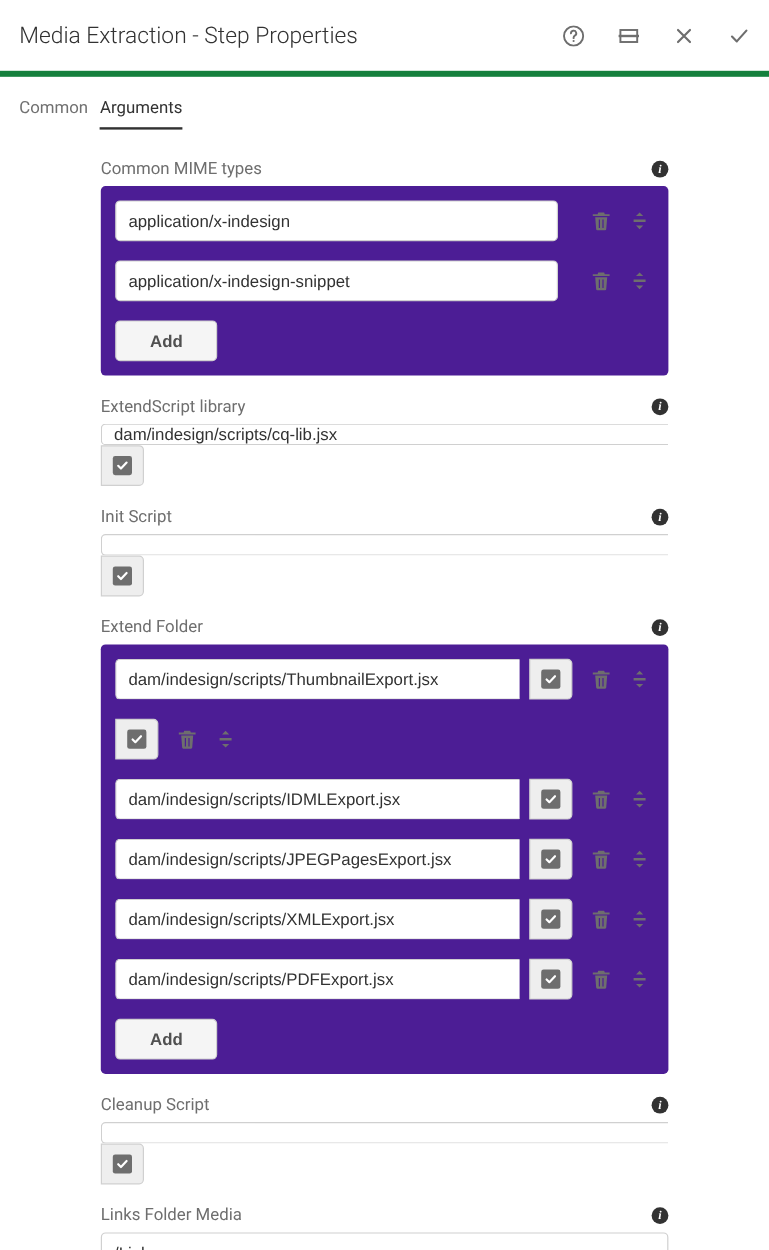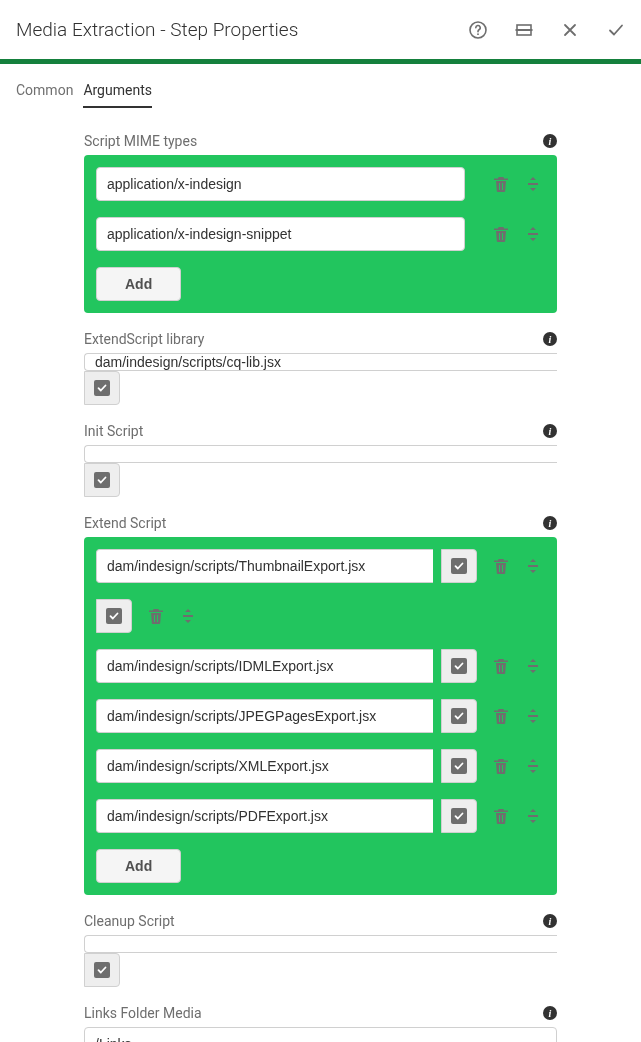--- a/index.html
+++ b/index.html
@@ -84,21 +84,21 @@
   display: flex;
   align-items: center;
   justify-content: center;
   font-size: 10px;
   font-weight: 700;
   font-style: italic;
   font-family: Georgia, serif;
   cursor: pointer;
 }
 .multi-box {
-  background: #22c55e;
+  background: #4c1d95;
   border-radius: 4px;
   padding: 12px;
 }
 .multi-row {
   display: flex;
   align-items: center;
   gap: 8px;
   margin-bottom: 16px;
 }
 .multi-row:last-of-type { margin-bottom: 0; }
@@ -223,21 +223,21 @@
 
 <div class="tabs">
   <div class="tab">Common</div>
   <div class="tab active">Arguments</div>
 </div>
 
 <div class="content">
 
   
   <div class="field-label-row">
-    <span class="field-label">Script MIME types</span>
+    <span class="field-label">Common MIME types</span>
     <span class="info-icon">i</span>
   </div>
   <div class="multi-box">
     <div class="multi-row">
       <input class="text-input" value="application/x-indesign" style="">
       <span class="icon-gap"></span>
       <span class="row-icon">
         <svg viewBox="0 0 18 18" fill="currentColor">
             <path d="M6.5 2h5l.5 1.5H16v1.5H2V3.5h4L6.5 2zM4 6h10l-.8 10a1 1 0 0 1-1 .9H5.8a1 1 0 0 1-1-.9L4 6zm3 2v7h1V8H7zm3 0v7h1V8h-1z"></path>
           </svg>
@@ -292,21 +292,21 @@
       <span class="chk-box">
         <svg viewBox="0 0 10 10" fill="none" stroke="white" stroke-width="1.8" stroke-linecap="round" stroke-linejoin="round">
             <path d="M1.5 5.2 L3.8 7.5 L8.5 2.5"></path>
           </svg>
       </span>
     </span>
   </div>
 
   
   <div class="field-label-row">
-    <span class="field-label">Extend Script</span>
+    <span class="field-label">Extend Folder</span>
     <span class="info-icon">i</span>
   </div>
   <div class="multi-box">
 
     <div class="multi-row">
       <input class="text-input with-chk" value="dam/indesign/scripts/ThumbnailExport.jsx" style="">
       <span class="chk-wrap-inline">
         <span class="chk-box">
             <svg viewBox="0 0 10 10" fill="none" stroke="white" stroke-width="1.8" stroke-linecap="round" stroke-linejoin="round">
               <path d="M1.5 5.2 L3.8 7.5 L8.5 2.5"></path>

